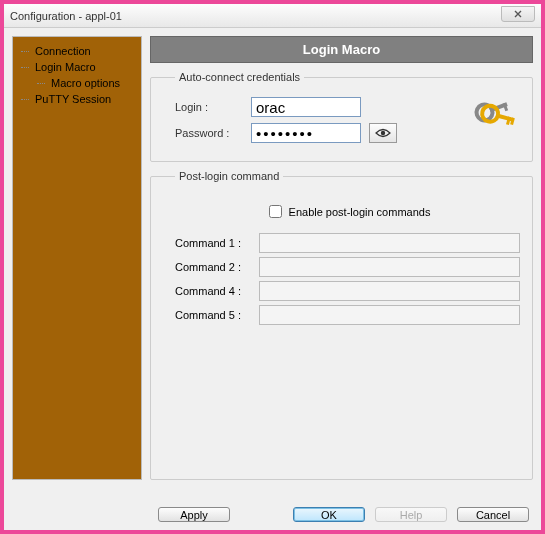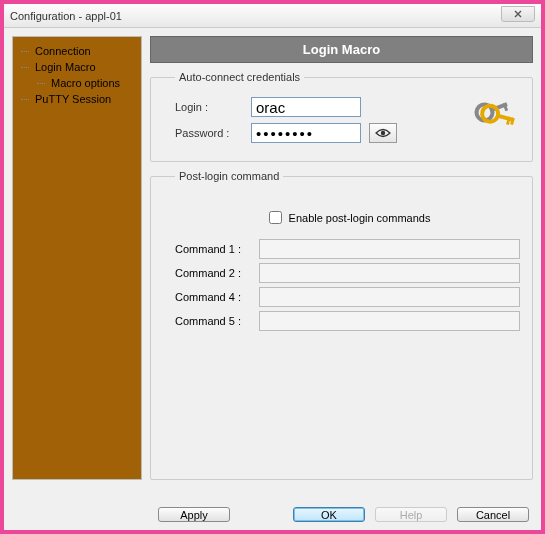--- a/index.html
+++ b/index.html
@@ -133,21 +133,21 @@
   }
   .keys-icon {
     position: absolute;
     right: 14px;
     top: 12px;
   }
   .checkbox-row {
     display: flex;
     align-items: center;
     justify-content: center;
-    margin: 18px 0 12px 0;
+    margin: 12px 0 12px 0;
     gap: 4px;
   }
   .cmd-row {
     display: flex;
     align-items: center;
     margin: 4px 0;
   }
   .cmd-row label.fld { width: 84px; }
   .cmd-row input {
     flex: 1;

